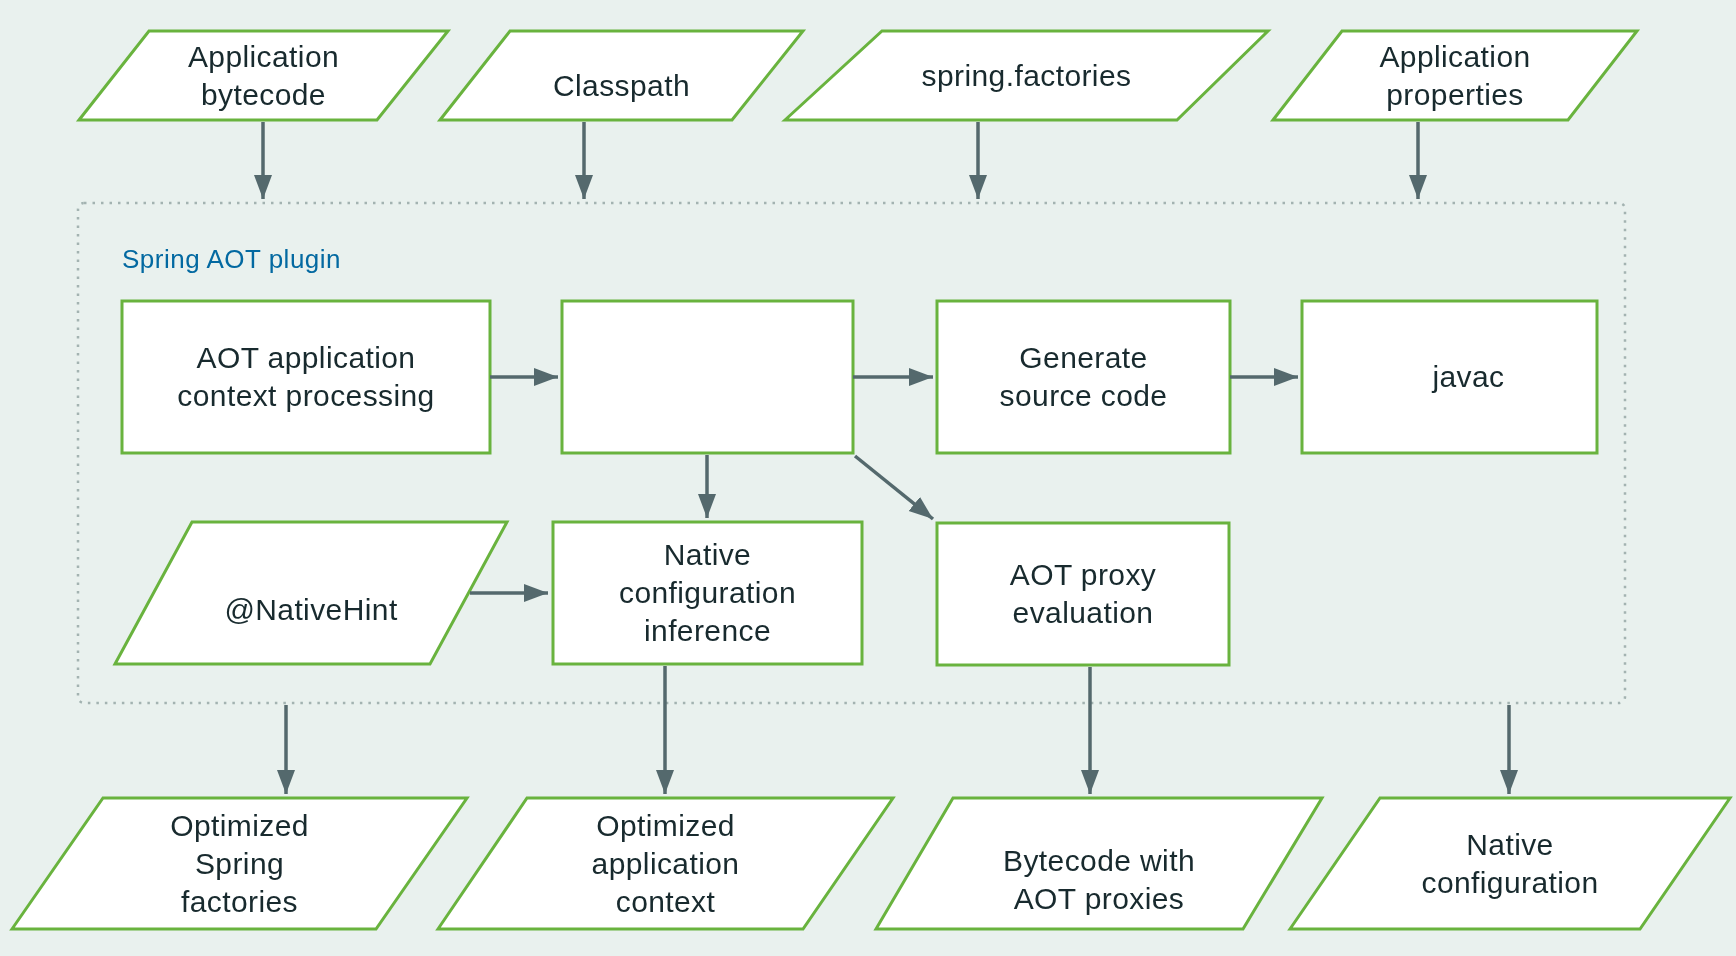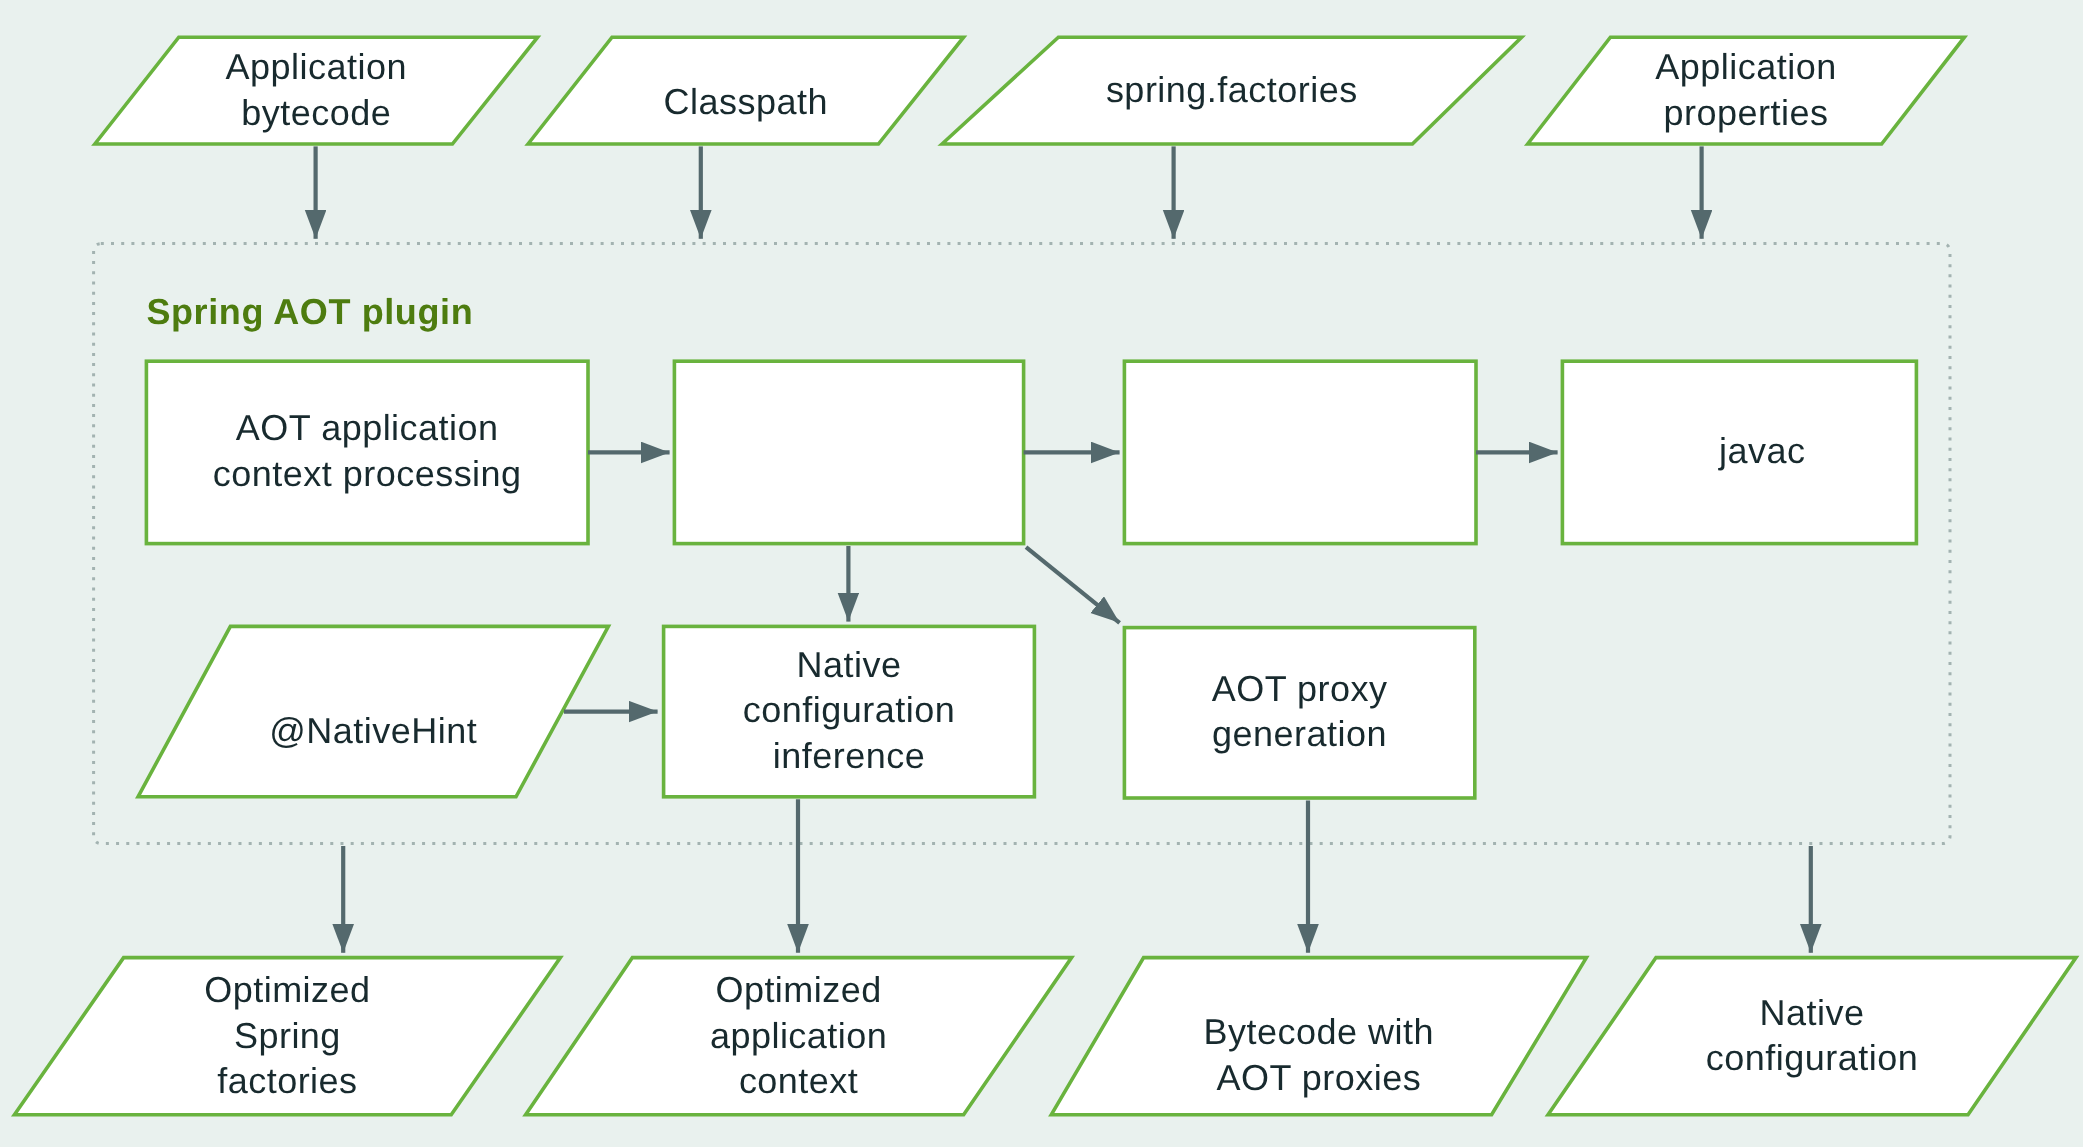--- a/index.html
+++ b/index.html
@@ -3,22 +3,22 @@
 <meta charset="utf-8">
 <style>
   html,body{margin:0;padding:0;background:#e9f1ee;}
   .stage{position:relative;width:1736px;height:956px;background:#e9f1ee;overflow:hidden;
          font-family:"Liberation Sans","DejaVu Sans",sans-serif;}
   .stage svg{position:absolute;left:0;top:0;}
   .lbl{position:absolute;display:flex;align-items:center;justify-content:center;
        text-align:center;white-space:pre-line;color:#182a2e;font-size:30px;
        line-height:38px;letter-spacing:.4px;font-weight:400;pointer-events:none;}
   .lbl.single{line-height:34px;}
-  .container-label{position:absolute;left:122px;top:244px;font-size:30px;
-       letter-spacing:.5px;color:#4d7c0f;font-weight:700;}
+  .container-label{position:absolute;left:122px;top:244px;font-size:26px;
+       letter-spacing:.5px;color:#0369a1;font-weight:400;}
 </style>
 </head>
 <body>
 
 <div class="stage">
 
   <svg width="1736" height="956" viewBox="0 0 1736 956">
     <defs>
       <marker id="ah" markerUnits="userSpaceOnUse" markerWidth="26" markerHeight="20" refX="24" refY="9" orient="auto">
         <path d="M0,0 L24,9 L0,18 Z" fill="#54696d"></path>
@@ -72,28 +72,30 @@
 
   <div class="lbl" style="left:79px;top:31px;width:369px;height:89px;">Application
 bytecode</div>
   <div class="lbl single" style="left:440px;top:31px;width:363px;height:110px;">Classpath</div>
   <div class="lbl single" style="left:785px;top:31px;width:483px;height:89px;">spring.factories</div>
   <div class="lbl" style="left:1273px;top:31px;width:364px;height:89px;">Application
 properties</div>
 
   <div class="lbl" style="left:122px;top:301px;width:368px;height:152px;">AOT application
 context processing</div>
+  <div class="lbl" style="left:937px;top:301px;width:293px;height:152px;">Generate
+source code</div>
   <div class="lbl single" style="left:1302px;top:301px;width:333px;height:152px;">javac</div>
 
   <div class="lbl single" style="left:115px;top:522px;width:392px;height:176px;">@NativeHint</div>
   <div class="lbl" style="left:553px;top:522px;width:309px;height:142px;">Native
 configuration
 inference</div>
   <div class="lbl" style="left:937px;top:523px;width:292px;height:142px;">AOT proxy
-generation</div>
+evaluation</div>
 
   <div class="lbl" style="left:12px;top:798px;width:455px;height:131px;">Optimized
 Spring
 factories</div>
   <div class="lbl" style="left:438px;top:798px;width:455px;height:131px;">Optimized
 application
 context</div>
   <div class="lbl" style="left:876px;top:798px;width:446px;height:164px;">Bytecode with
 AOT proxies</div>
   <div class="lbl" style="left:1290px;top:798px;width:440px;height:131px;">Native

